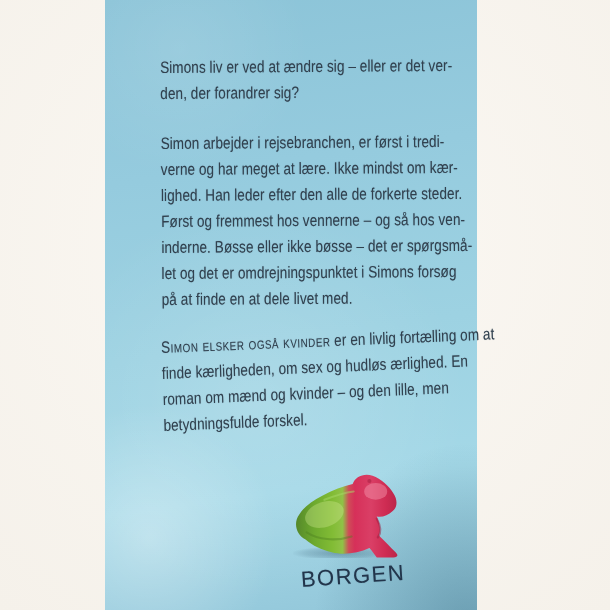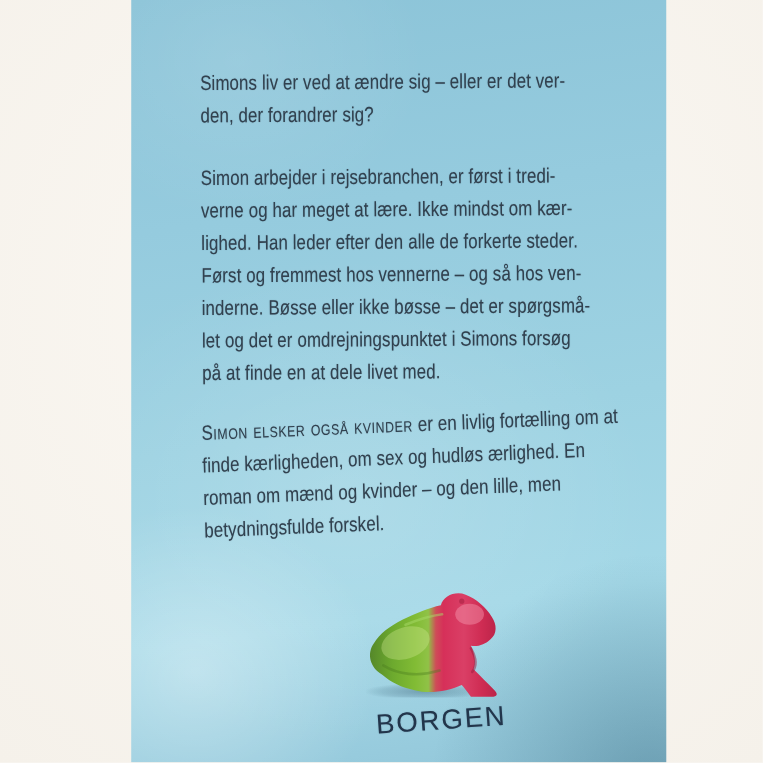--- a/index.html
+++ b/index.html
@@ -9,21 +9,21 @@
     font-family:"Liberation Sans",sans-serif;
     overflow:hidden;
   }
   .photo{
     position:relative;width:610px;height:610px;
     background:radial-gradient(circle at 50% 40%, #fbf8f3 0%, #f5f1ea 100%);
     overflow:hidden;
   }
   
   .cover{
-    position:absolute;left:105px;top:0;width:428px;height:610px;
+    position:absolute;left:105px;top:0;width:372px;height:610px;
     background:
       radial-gradient(ellipse 55% 35% at 12% 88%, rgba(255,255,255,.32), rgba(255,255,255,0) 62%),
       radial-gradient(ellipse 62% 46% at 97% 103%, rgba(34,82,104,.34), rgba(34,82,104,0) 66%),
       radial-gradient(ellipse 80% 45% at 40% 66%, rgba(255,255,255,.15), rgba(255,255,255,0) 72%),
       radial-gradient(ellipse 50% 30% at 20% 8%, rgba(255,255,255,.10), rgba(255,255,255,0) 70%),
       linear-gradient(172deg, #8cc4d8 0%, #95cbde 28%, #9dd2e2 55%, #a4d8e7 78%, #92c6d9 100%);
   }
   .textcol{
     position:absolute;left:55px;top:54px;width:382px;
     transform:rotate(-0.4deg) scaleX(0.82);

